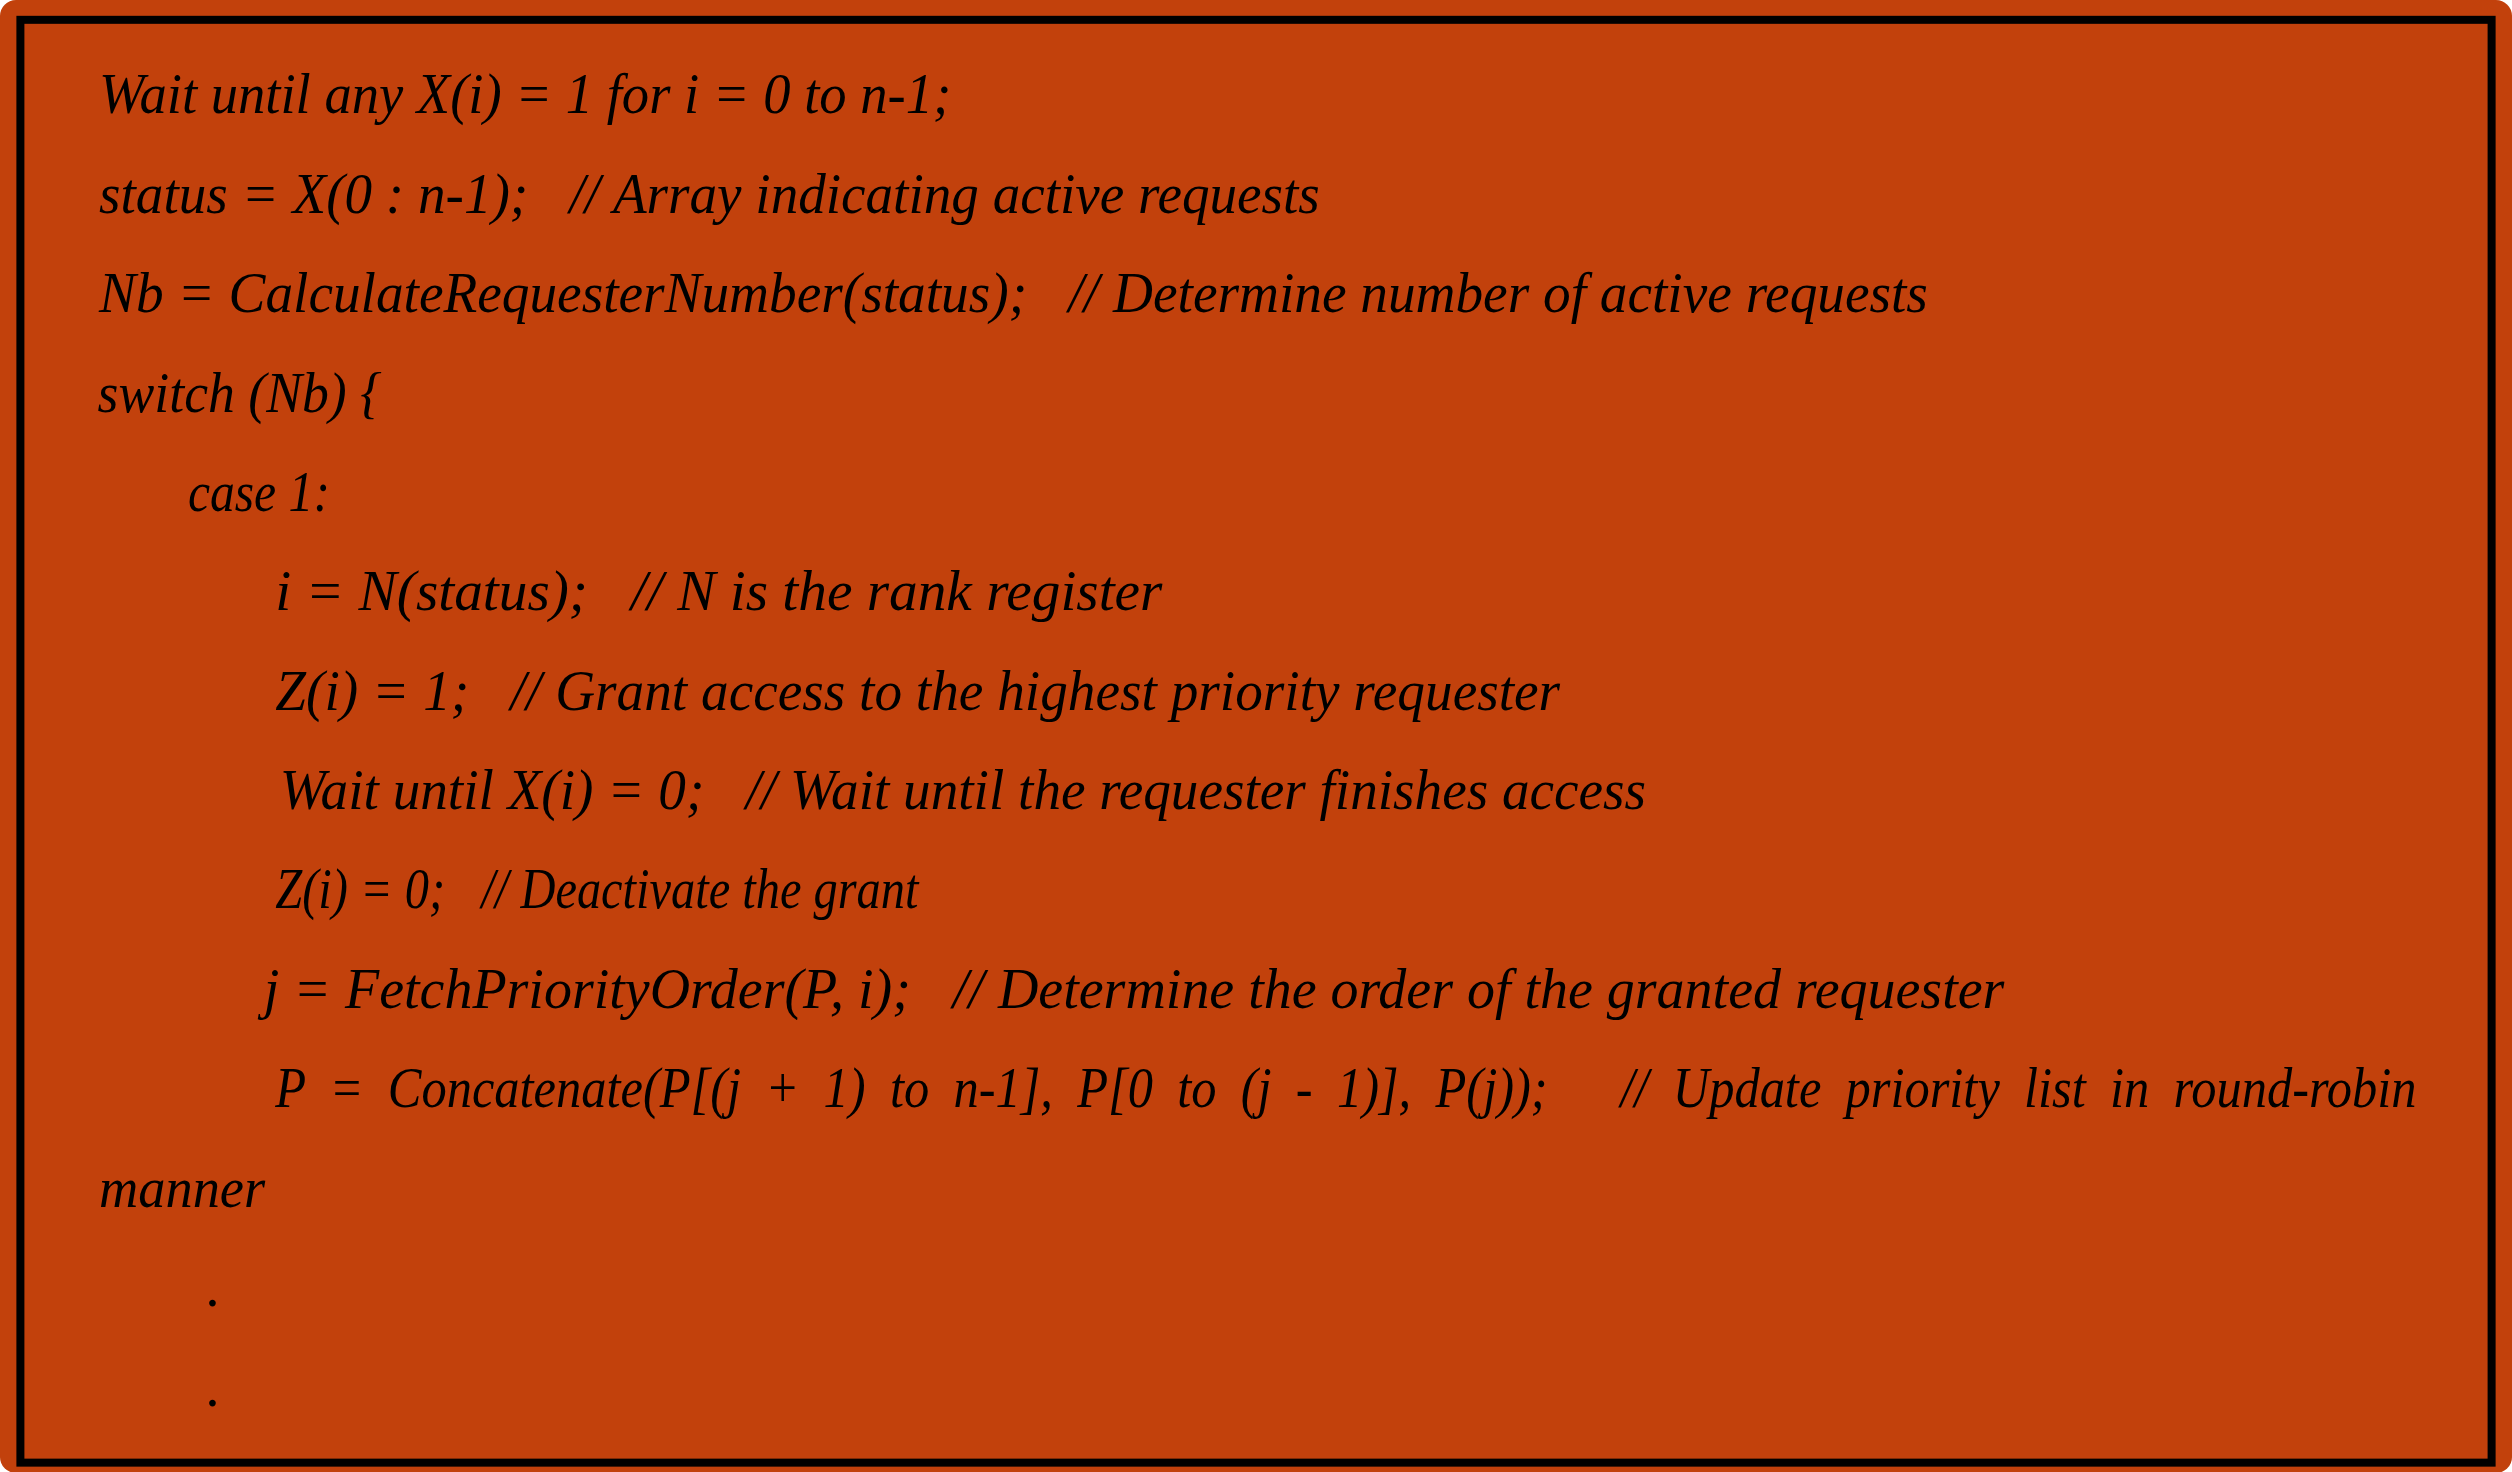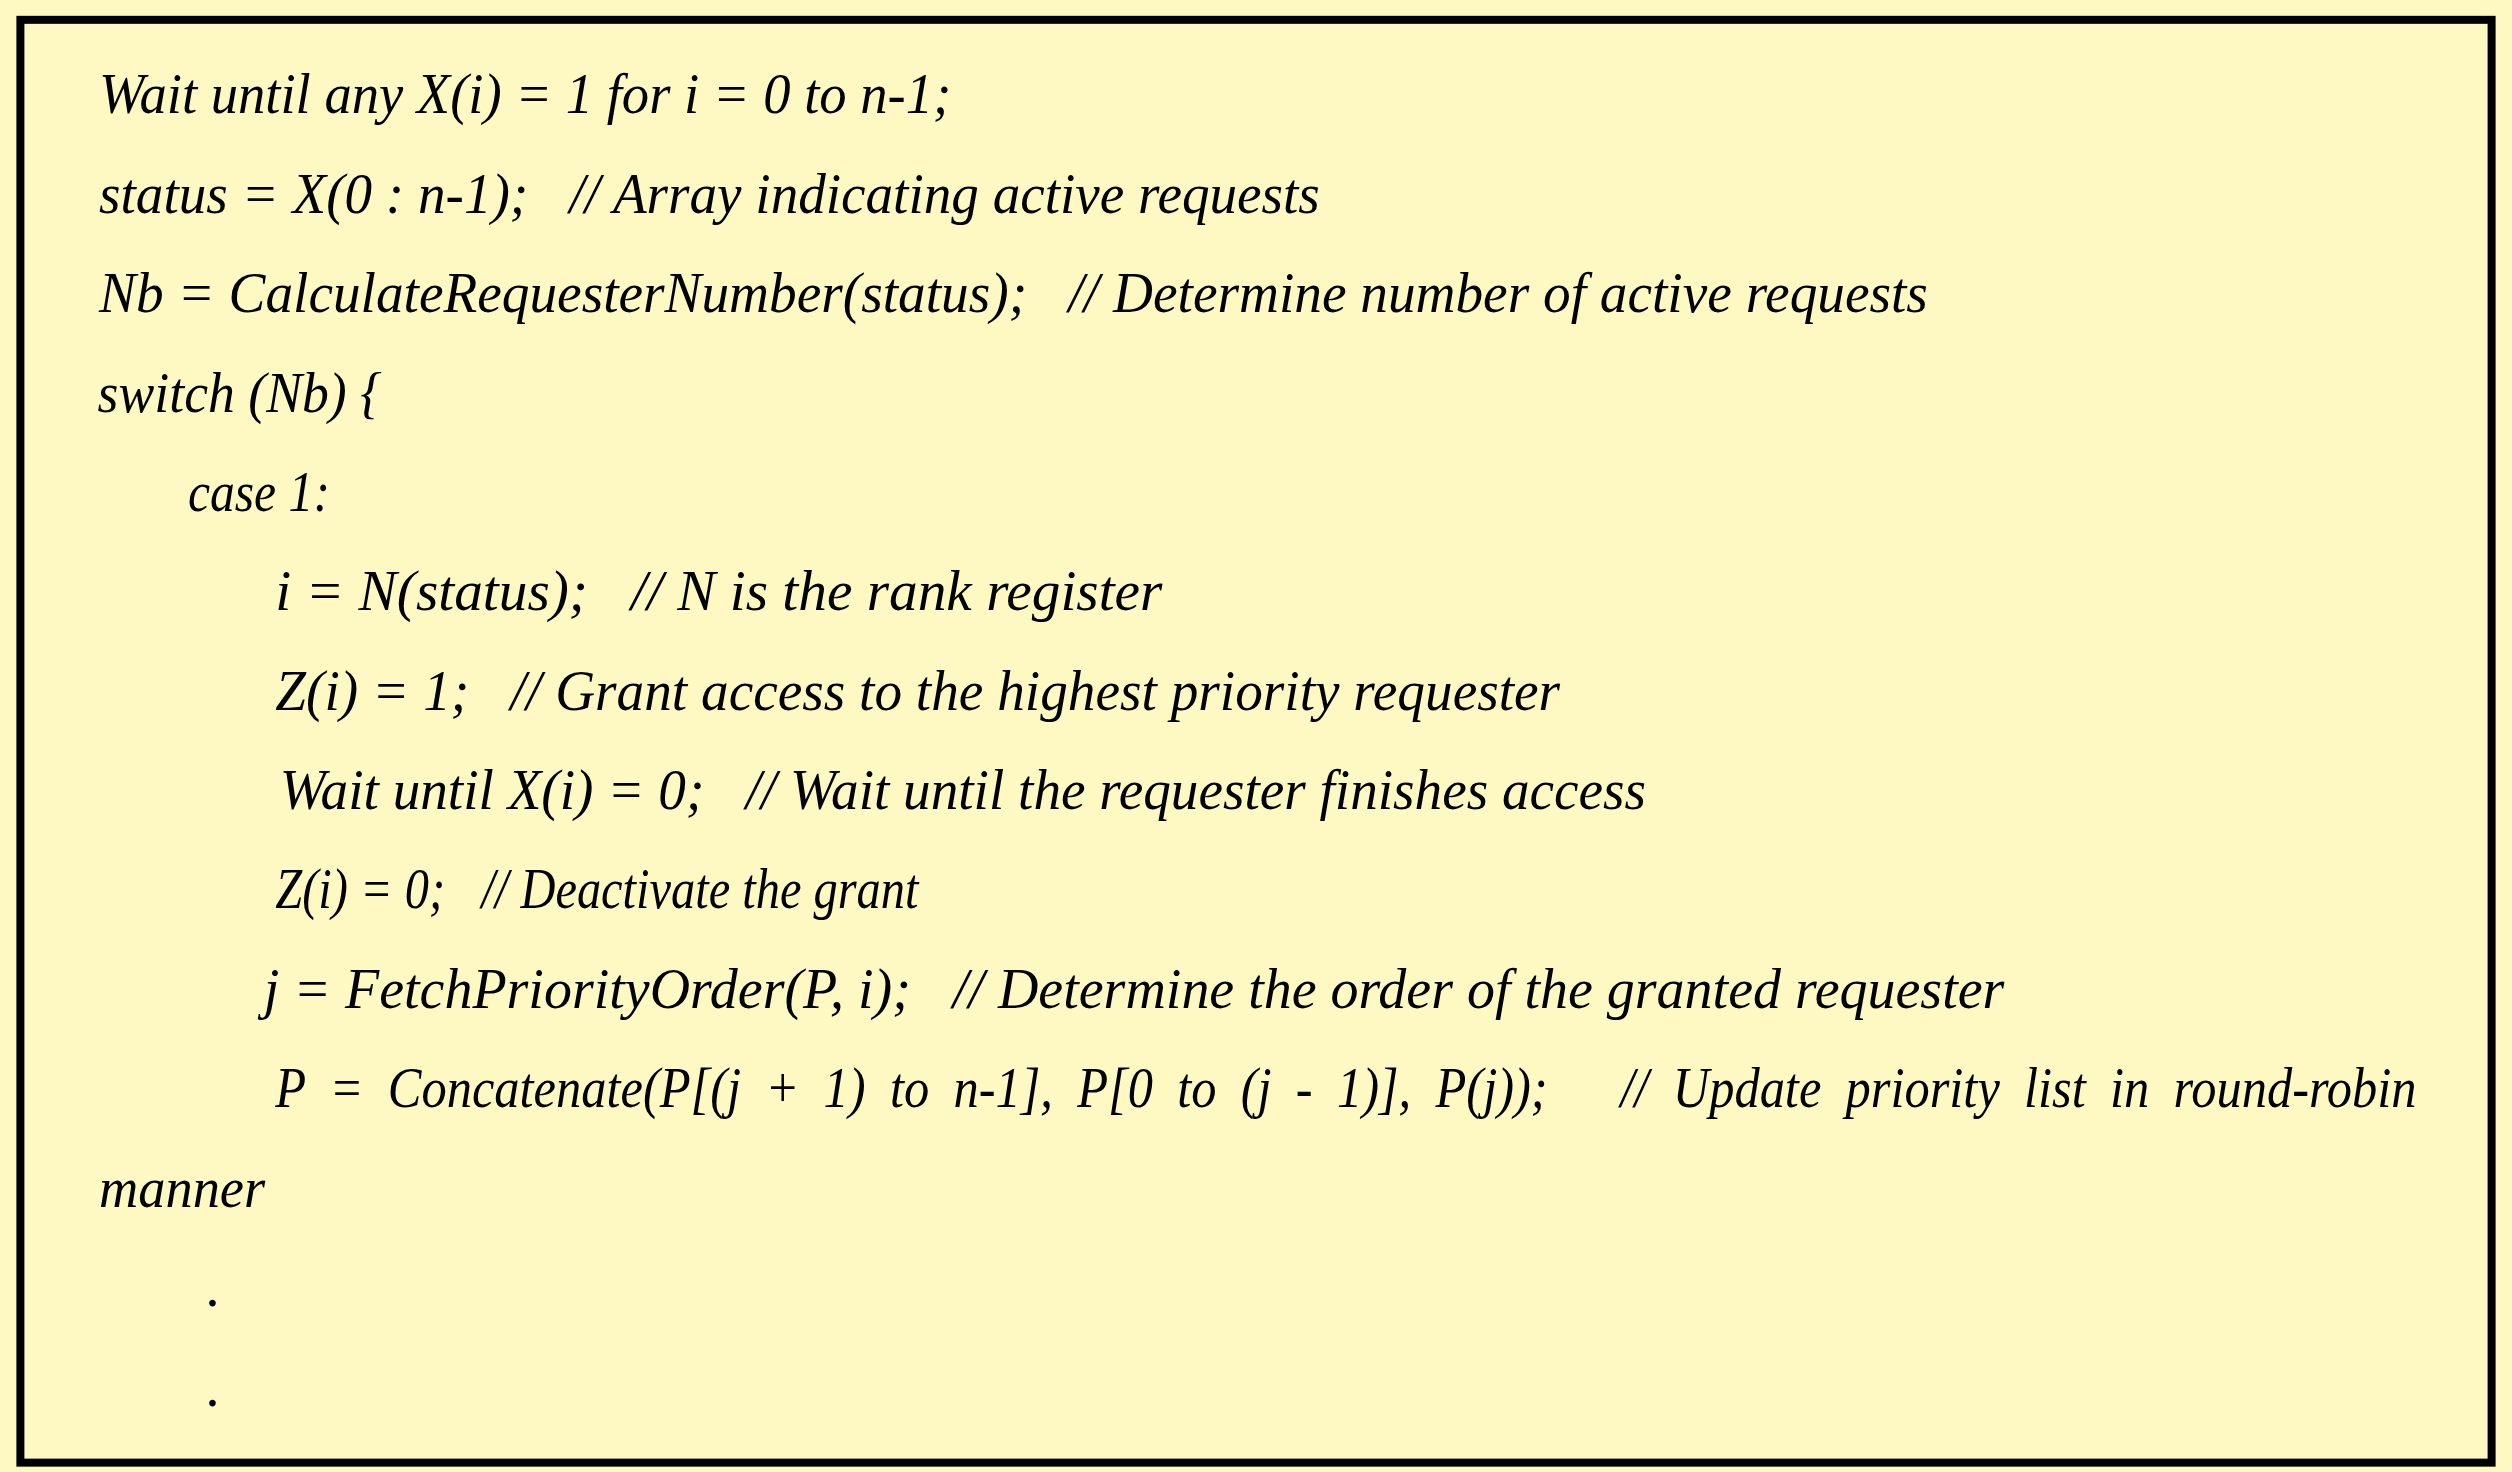--- a/index.html
+++ b/index.html
@@ -7,21 +7,22 @@
     padding: 0;
     background: #ffffff;
     width: 2512px;
     height: 1473px;
     overflow: hidden;
   }
   .figure-wrap {
     position: relative;
     width: 2512px;
     height: 1473px;
-    background: #fef9c3;
+    background: #c2410c;
+    border-radius: 16px;
   }
   svg.codefig {
     position: absolute;
     left: 0;
     top: 0;
     display: block;
   }
   svg.codefig text {
     font-family: "Liberation Serif", "DejaVu Serif", serif;
     font-style: italic;

